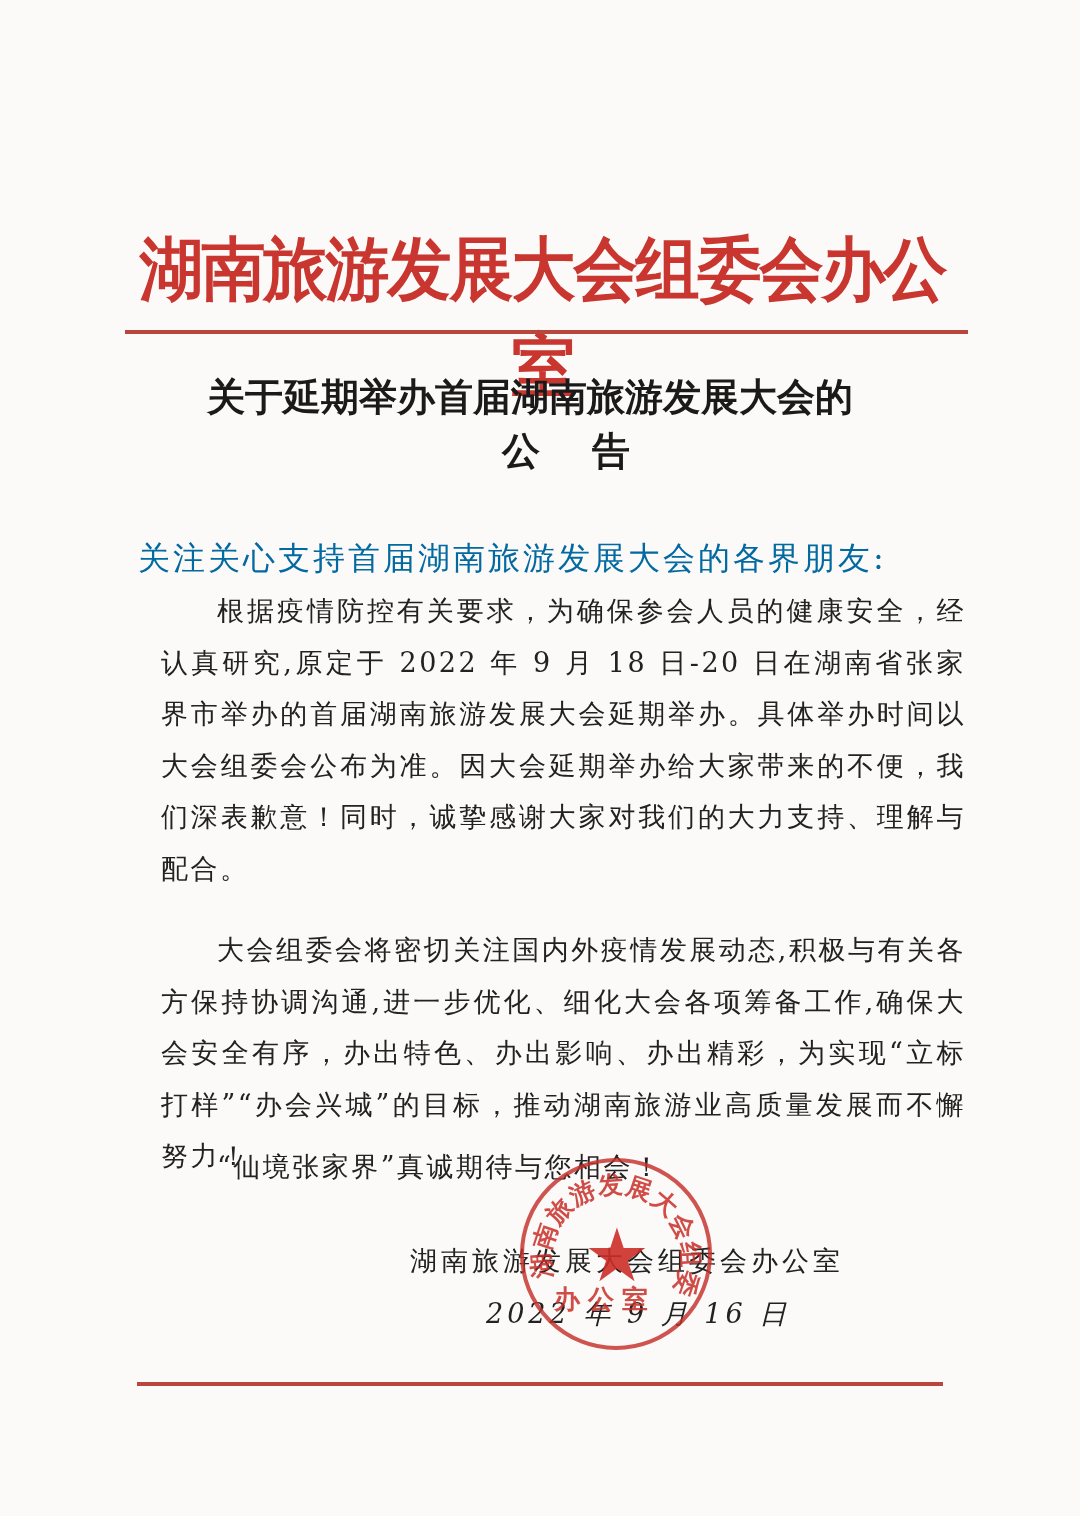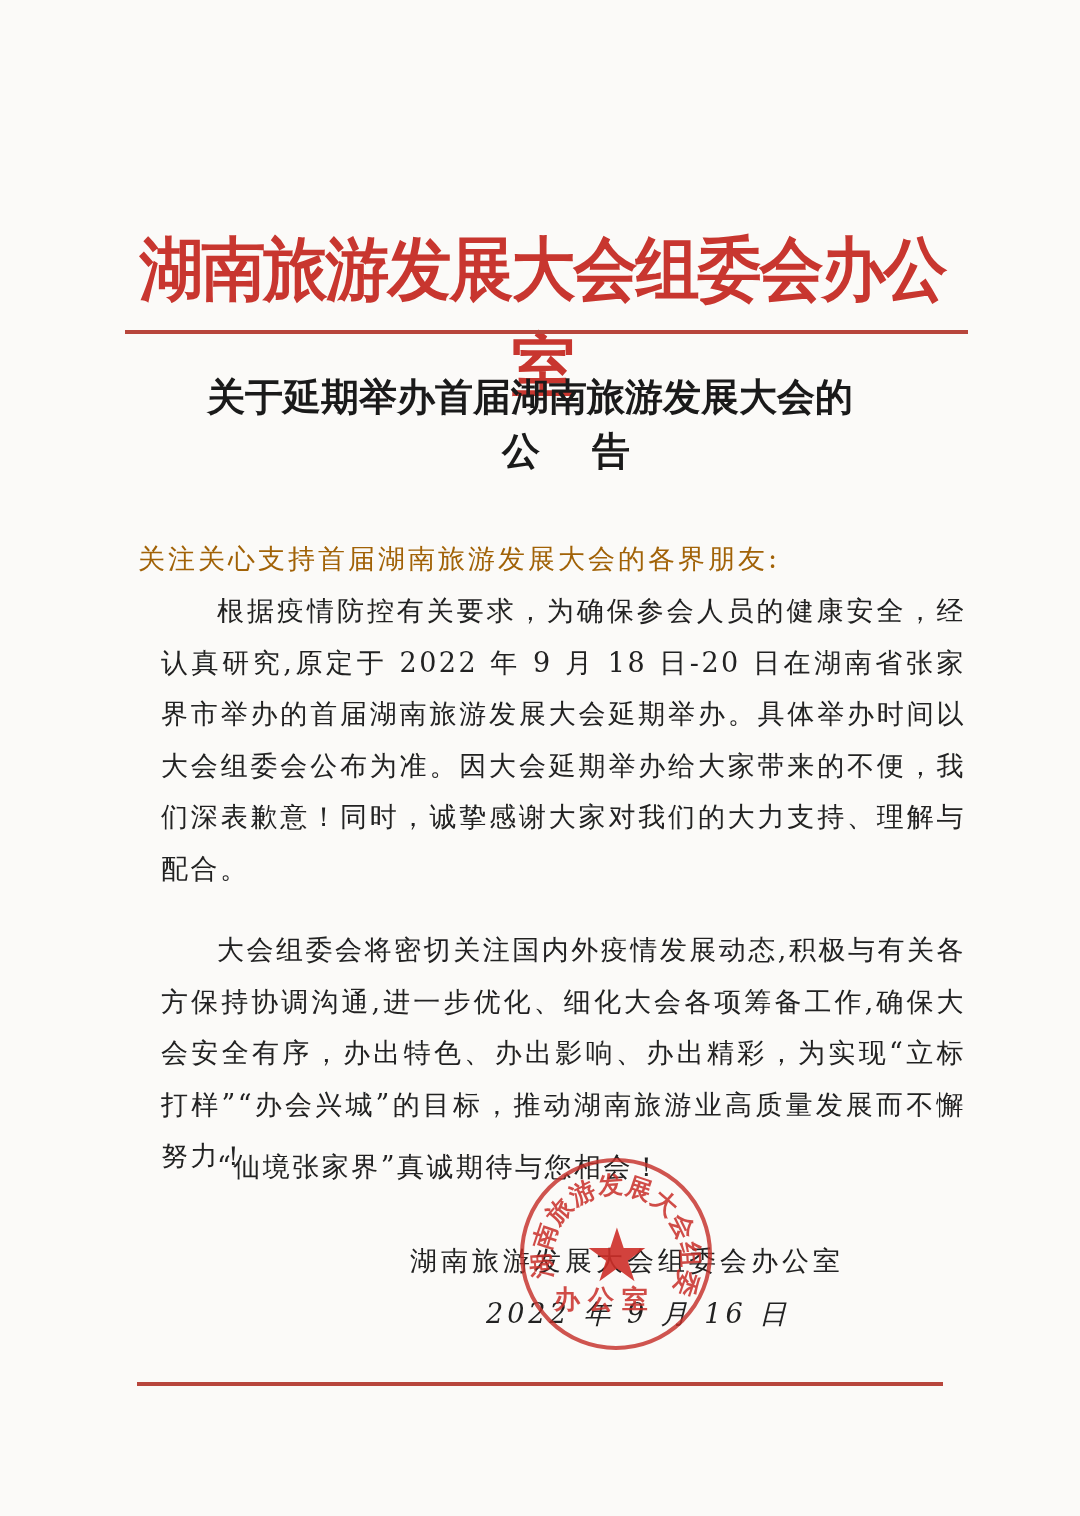--- a/index.html
+++ b/index.html
@@ -13,21 +13,21 @@
     font-size: 64px; color: #c8362f; letter-spacing: -2px; line-height: 90px;
     transform: scaleY(1.08);
   }
   .rule-top { position: absolute; top: 330px; left: 125px; width: 843px; height: 4px; background: #b8463c; }
   .title {
     position: absolute; left: 0; width: 1080px; text-align: center;
     font-weight: bold; font-size: 38px; color: #1a1a1a; line-height: 50px;
   }
   .title1 { top: 372px; left: -10px; }
   .title2 { top: 426px; letter-spacing: 52px; padding-left: 52px; }
-  .body-text { position: absolute; left: 138px; width: 805px; font-size: 27px; line-height: 51px; color: #a16207; letter-spacing: 3px; }
+  .body-text { position: absolute; left: 138px; width: 805px; font-size: 32px; line-height: 51px; color: #0369a1; letter-spacing: 3px; }
   .salutation { top: 533px; }
   .p { position: absolute; left: 138px; width: 805px; font-size: 27px; line-height: 51.5px; text-indent: 56px; letter-spacing: 2.5px; text-align: justify; margin-left: 23px; }
   .p1 { top: 585px; }
   .p2 { top: 924px; }
   .p3 { top: 1141px; }
   .sign-org { position: absolute; top: 1243px; left: 410px; font-size: 27px; letter-spacing: 4px; }
   .sign-date { position: absolute; top: 1296px; left: 486px; font-size: 27px; letter-spacing: 4px; font-style: italic; }
   .rule-bottom { position: absolute; top: 1382px; left: 137px; width: 806px; height: 4px; background: #b8463c; }
   .seal {
     position: absolute; top: 1158px; left: 520px; width: 192px; height: 192px;

